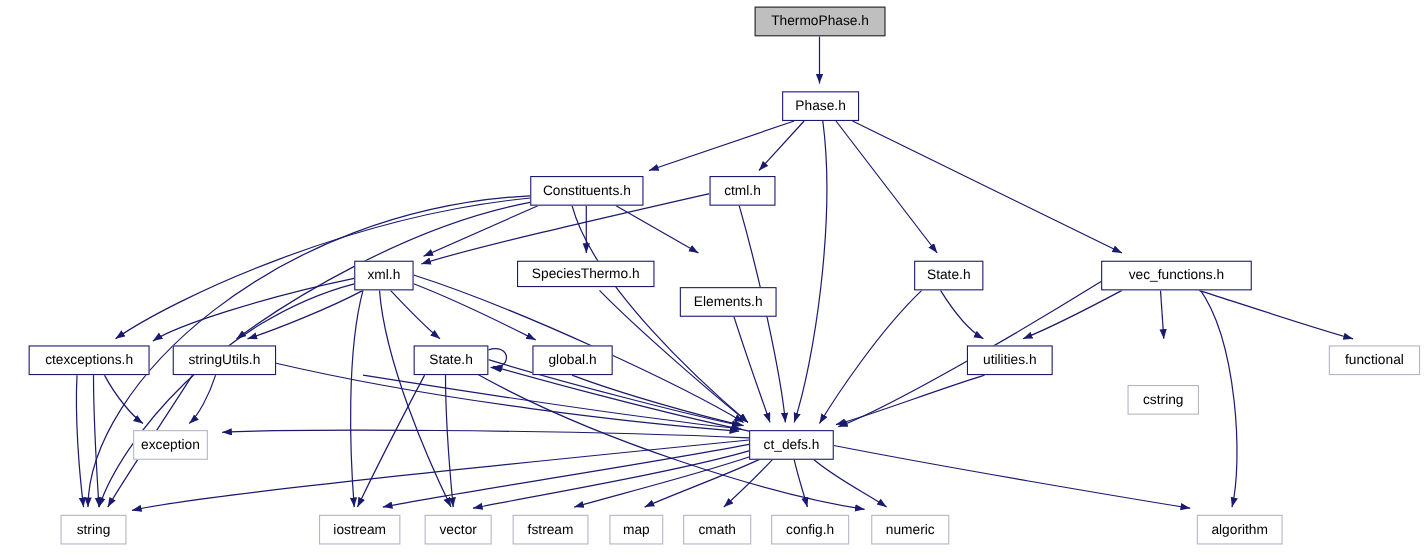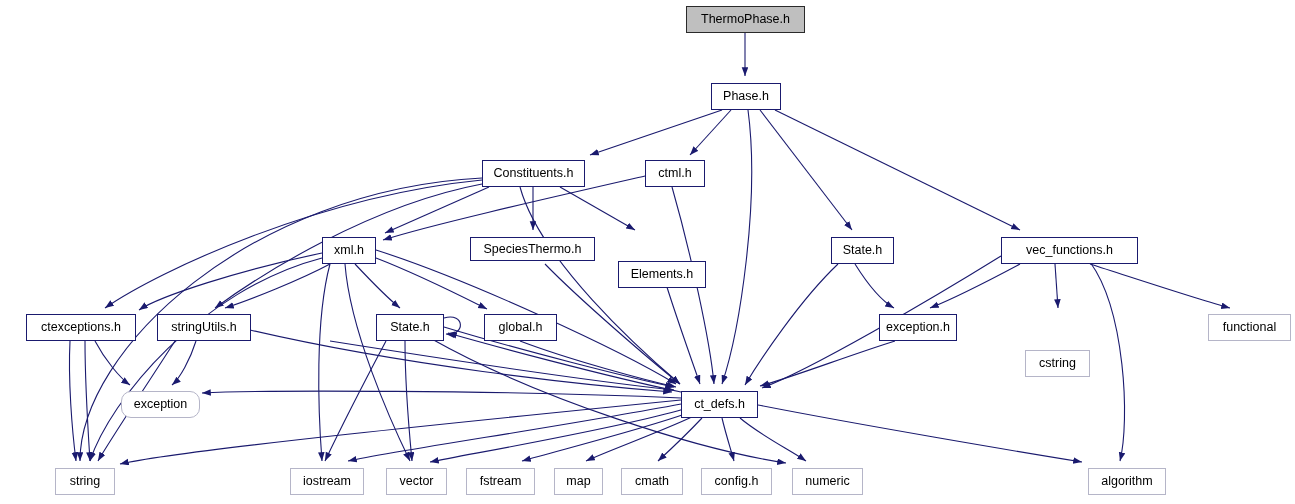--- a/index.html
+++ b/index.html
@@ -206,29 +206,29 @@
   <div class="node" style="left:157px; top:314px; width:94px; height:27px;">
       <span>stringUtils.h</span>
     </div>
   <div class="node" style="left:376px; top:314px; width:68px; height:27px;">
       <span>State.h</span>
     </div>
   <div class="node" style="left:484px; top:314px; width:73px; height:27px;">
       <span>global.h</span>
     </div>
   <div class="node" style="left:879px; top:314px; width:78px; height:27px;">
-      <span>exception.h</span>
+      <span>utilities.h</span>
     </div>
   <div class="node sys" style="left:1025px; top:314px; width:65px; height:27px;margin-top:36px;">
       <span>cstring</span>
     </div>
   <div class="node sys" style="left:1208px; top:314px; width:83px; height:27px;">
       <span>functional</span>
     </div>
-  <div class="node sys" style="left:121px; top:391px; width:79px; height:27px;border-radius:10px;">
+  <div class="node sys" style="left:121px; top:391px; width:68px; height:27px;">
       <span>exception</span>
     </div>
   <div class="node" style="left:681px; top:391px; width:77px; height:27px;text-align:center;">
       <span>ct_defs.h</span>
     </div>
   <div class="node sys" style="left:55px; top:468px; width:60px; height:27px;">
       <span>string</span>
     </div>
   <div class="node sys" style="left:290px; top:468px; width:74px; height:27px;">
       <span>iostream</span>

